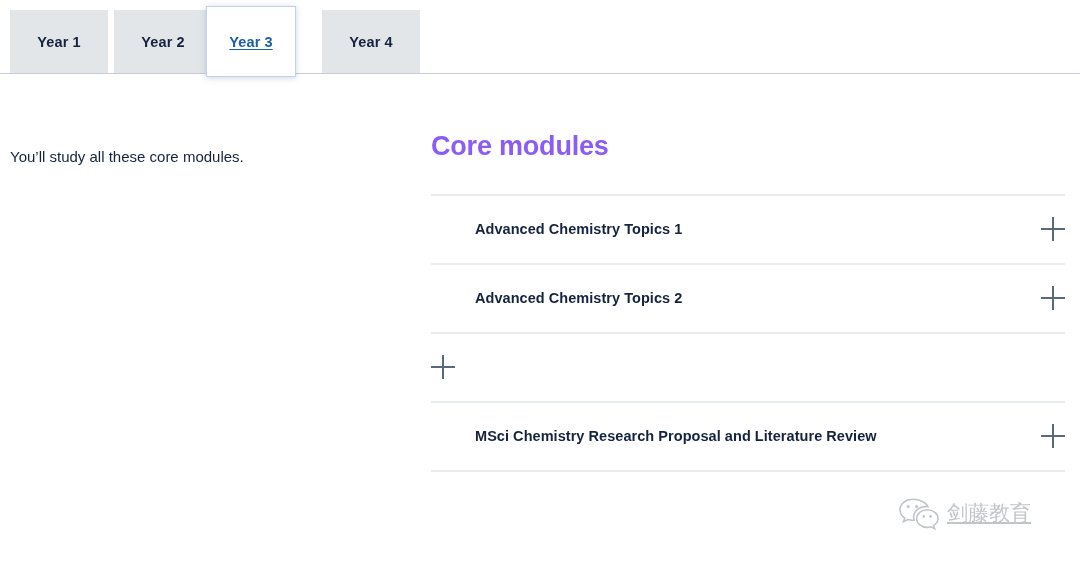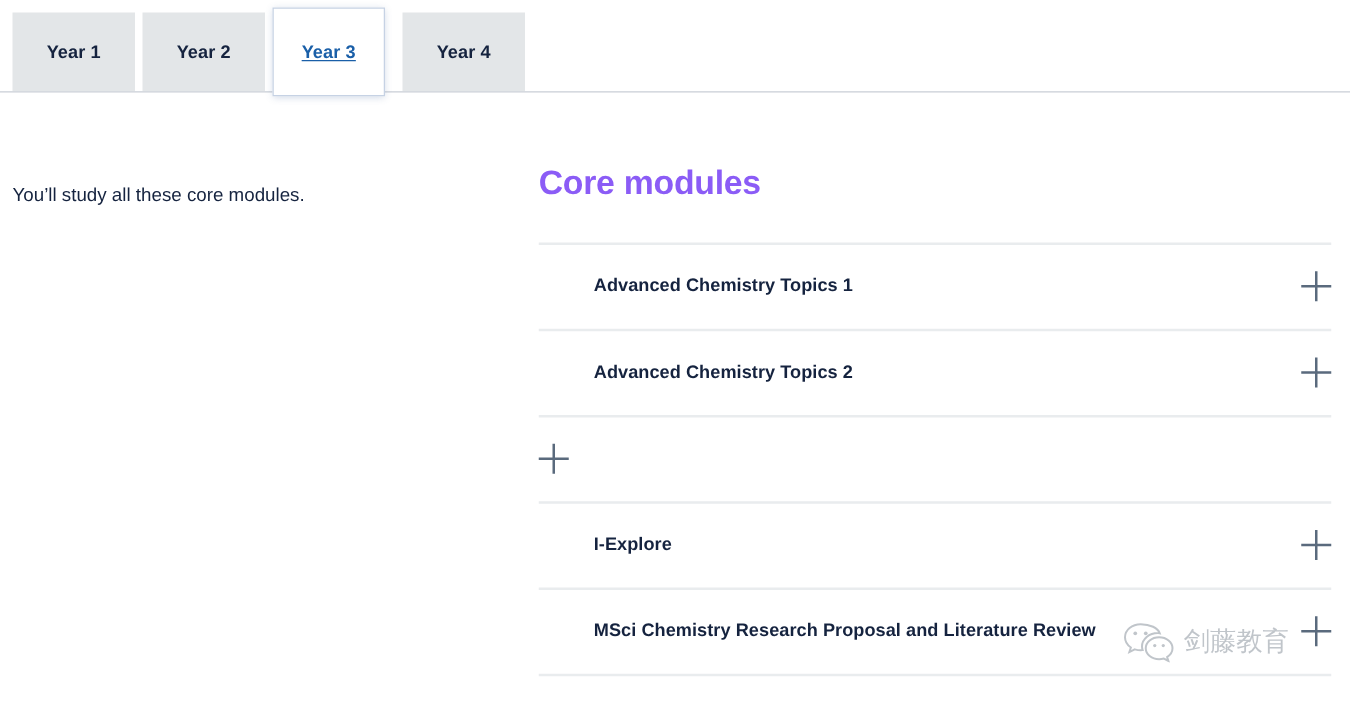--- a/index.html
+++ b/index.html
@@ -60,21 +60,21 @@
     z-index: 4;
   }
   .tab.is-active .tab-label {
     color: #1a5fa8;
     text-decoration: underline;
     text-underline-offset: 2px;
   }
 
   .tab-0 { left: 10px; }
   .tab-1 { left: 114px; }
-  .tab-2 { left: 218px; width: 90px; text-align: center; }
+  .tab-2 { left: 206px; width: 90px; text-align: center; }
   .tab-3 { left: 322px; }
 
   
   .intro {
     position: absolute;
     left: 10px;
     top: 146px;
     width: 390px;
     font-size: 15px;
     line-height: 1.45;
@@ -147,20 +147,21 @@
     pointer-events: none;
     z-index: 6;
     opacity: 0.62;
   }
   .watermark .wm-text {
     font-size: 21px;
     color: #9aa2ab;
     font-family: "DejaVu Sans", sans-serif;
     letter-spacing: 0px;
     white-space: nowrap;
+    text-decoration: underline;
   }
   .wm-logo { display: block; }
 </style>
 </head>
 <body>
 
 <div class="tabbar">
   <div class="tab tab-0">
     <span class="tab-label">Year 1</span>
   </div>
@@ -190,24 +191,20 @@
 
     <div class="acc-item">
       <span class="acc-label">Advanced Chemistry Topics 2</span>
       <span class="acc-toggle"></span>
     </div>
 
     <div class="acc-item">
       <span class="acc-toggle"></span>
     </div>
 
-    <div class="acc-item">
-      <span class="acc-label">I-Explore</span>
-      <span class="acc-toggle"></span>
-    </div>
 
     <div class="acc-item">
       <span class="acc-label">MSci Chemistry Research Proposal and Literature Review</span>
       <span class="acc-toggle"></span>
     </div>
 
   </div>
 </div>
 
 <div class="watermark">

